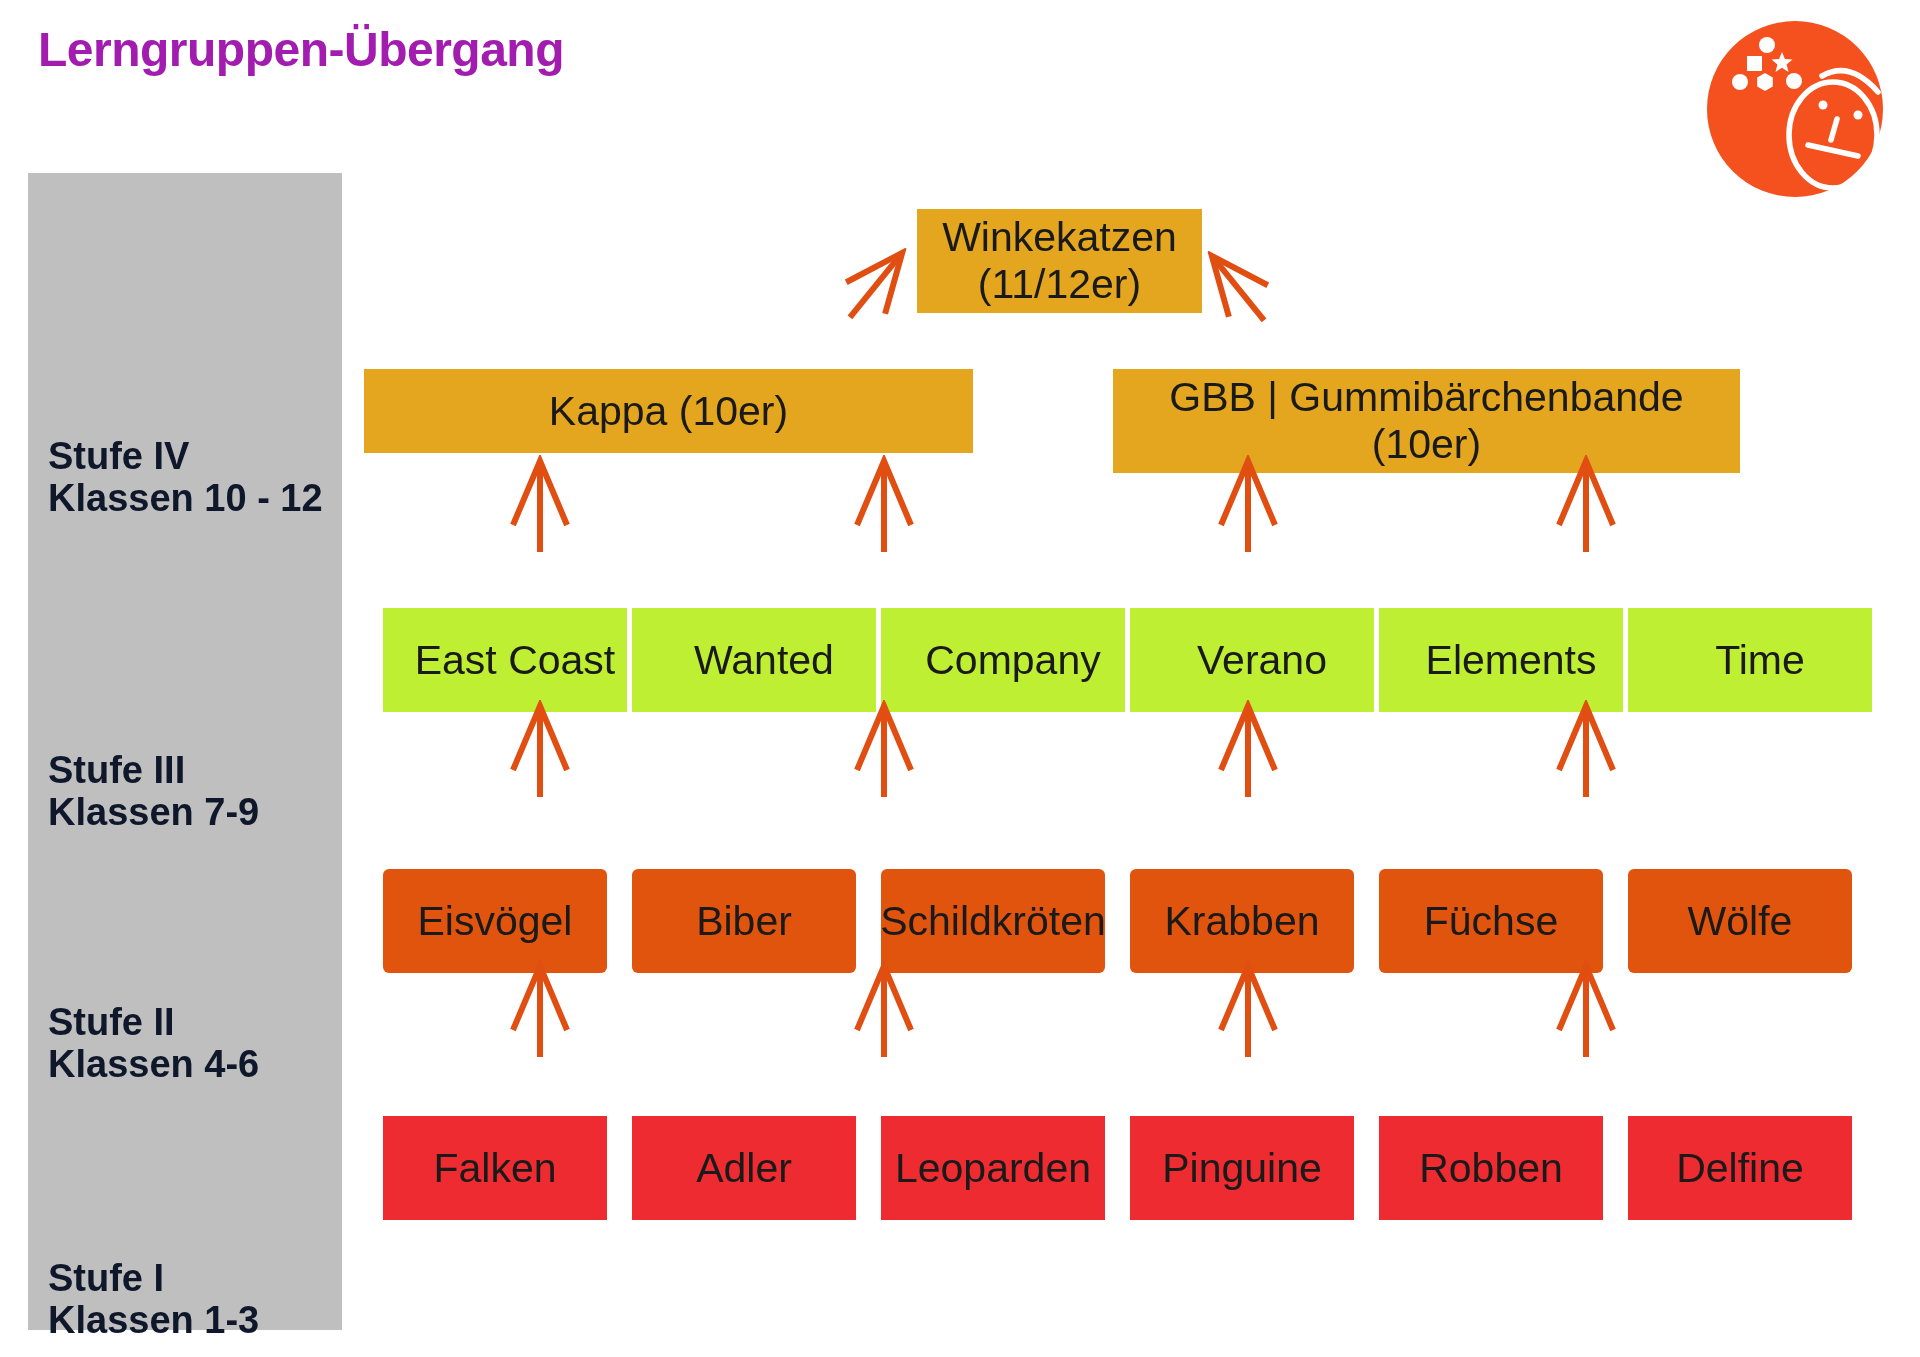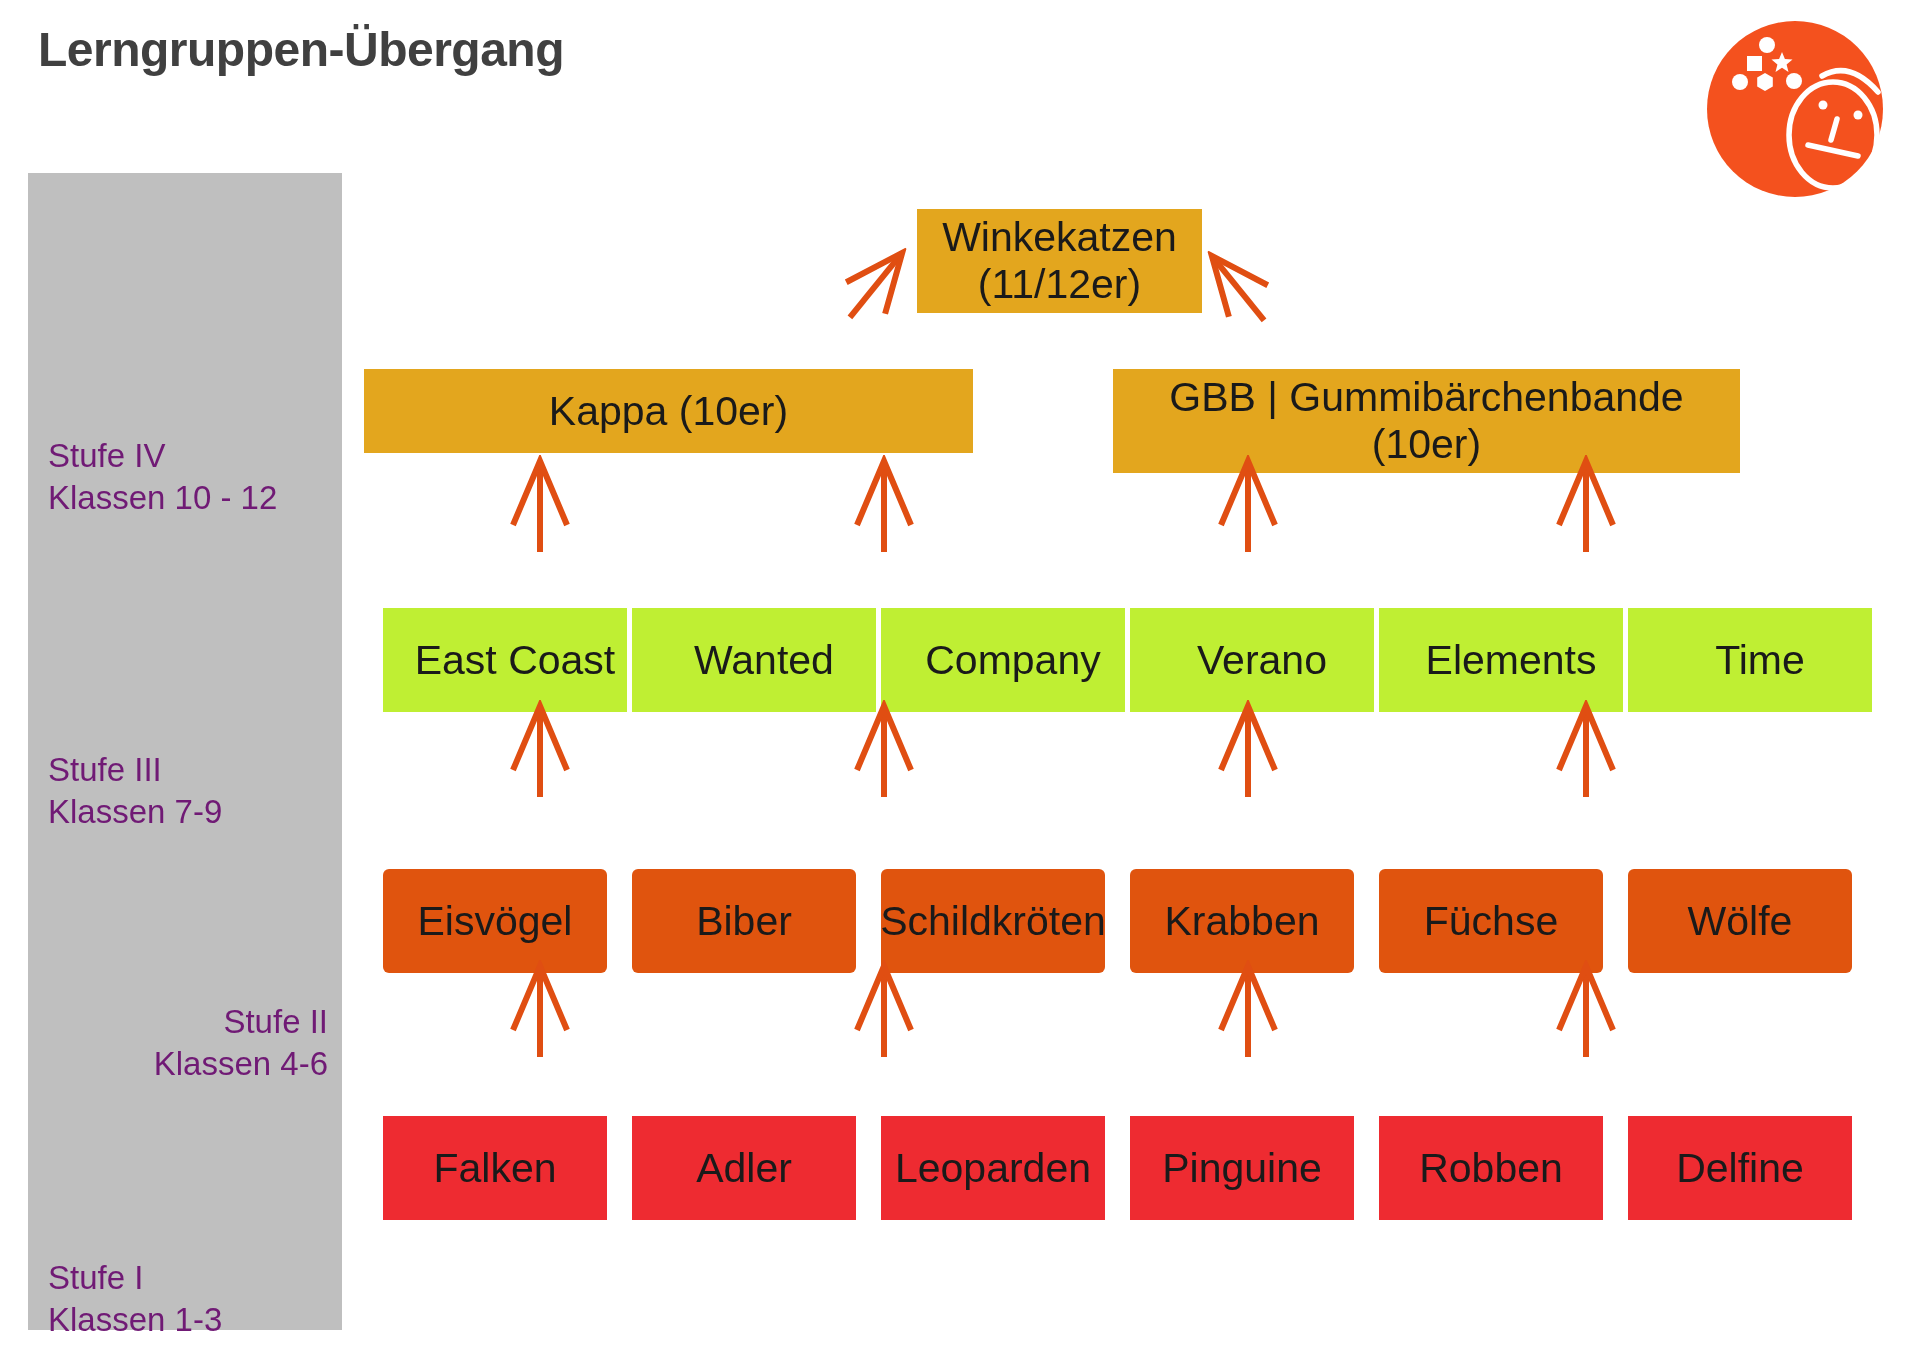--- a/index.html
+++ b/index.html
@@ -5,36 +5,36 @@
   html,body{margin:0;padding:0;background:#ffffff;}
   body{
     width:1920px;height:1357px;overflow:hidden;
     font-family:"Liberation Sans","DejaVu Sans",sans-serif;
     color:#141414;
   }
   .page{position:relative;width:1920px;height:1357px;background:#ffffff;}
 
   .title{
     position:absolute;left:38px;top:22px;margin:0;
-    font-size:48px;font-weight:bold;letter-spacing:-0.5px;color:#404040;
+    font-size:48px;font-weight:bold;letter-spacing:-0.5px;color:#a21caf;
   }
 
   .logo{position:absolute;left:1700px;top:14px;width:190px;height:190px;}
 
   .sidebar{
     position:absolute;left:28px;top:173px;width:314px;height:1157px;
     background:#bfbfbf;
   }
   .stage-label{
     position:absolute;left:20px;width:280px;
-    font-size:33px;font-weight:normal;line-height:42px;color:#701a75;
+    font-size:38px;font-weight:bold;line-height:42px;color:#0f172a;
   }
   .stage-label.s4{top:262px;}
   .stage-label.s3{top:576px;}
-  .stage-label.s2{top:828px;text-align:right;}
+  .stage-label.s2{top:828px;}
   .stage-label.s1{top:1084px;}
 
   .box{
     position:absolute;display:flex;align-items:center;justify-content:center;
     text-align:center;font-size:41px;color:#1a1a1a;white-space:pre-line;margin-top:36px;
   }
   .gold{background:#e3a61e;}
   .green{background:#bfef33;padding-left:20px;}
   .orange{background:#e0540e;border-radius:6px;}
   .red{background:#ee2b31;}

